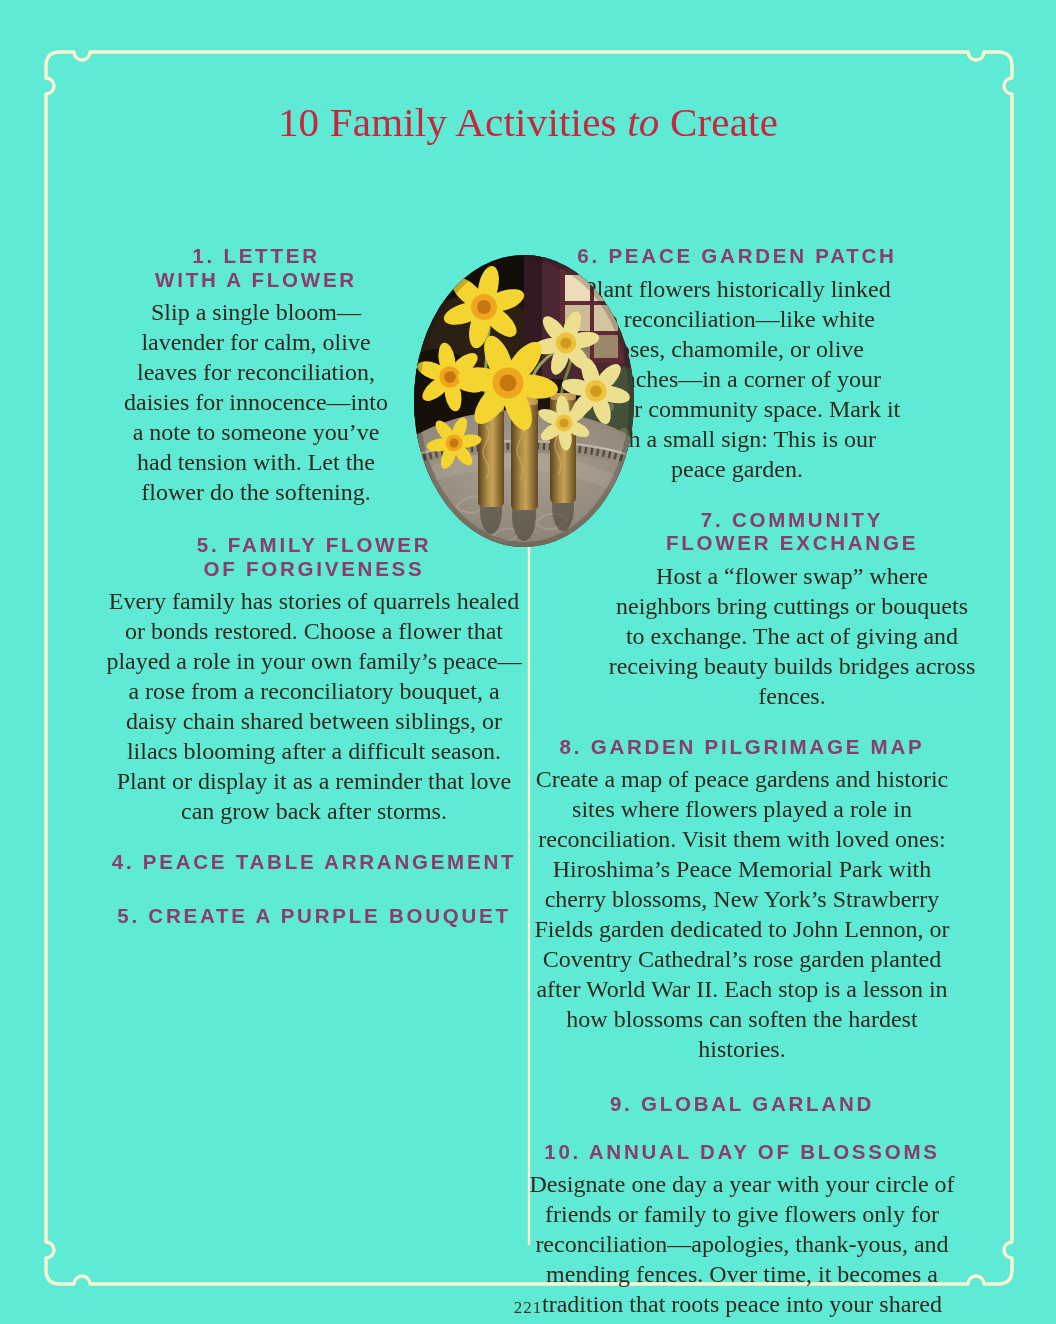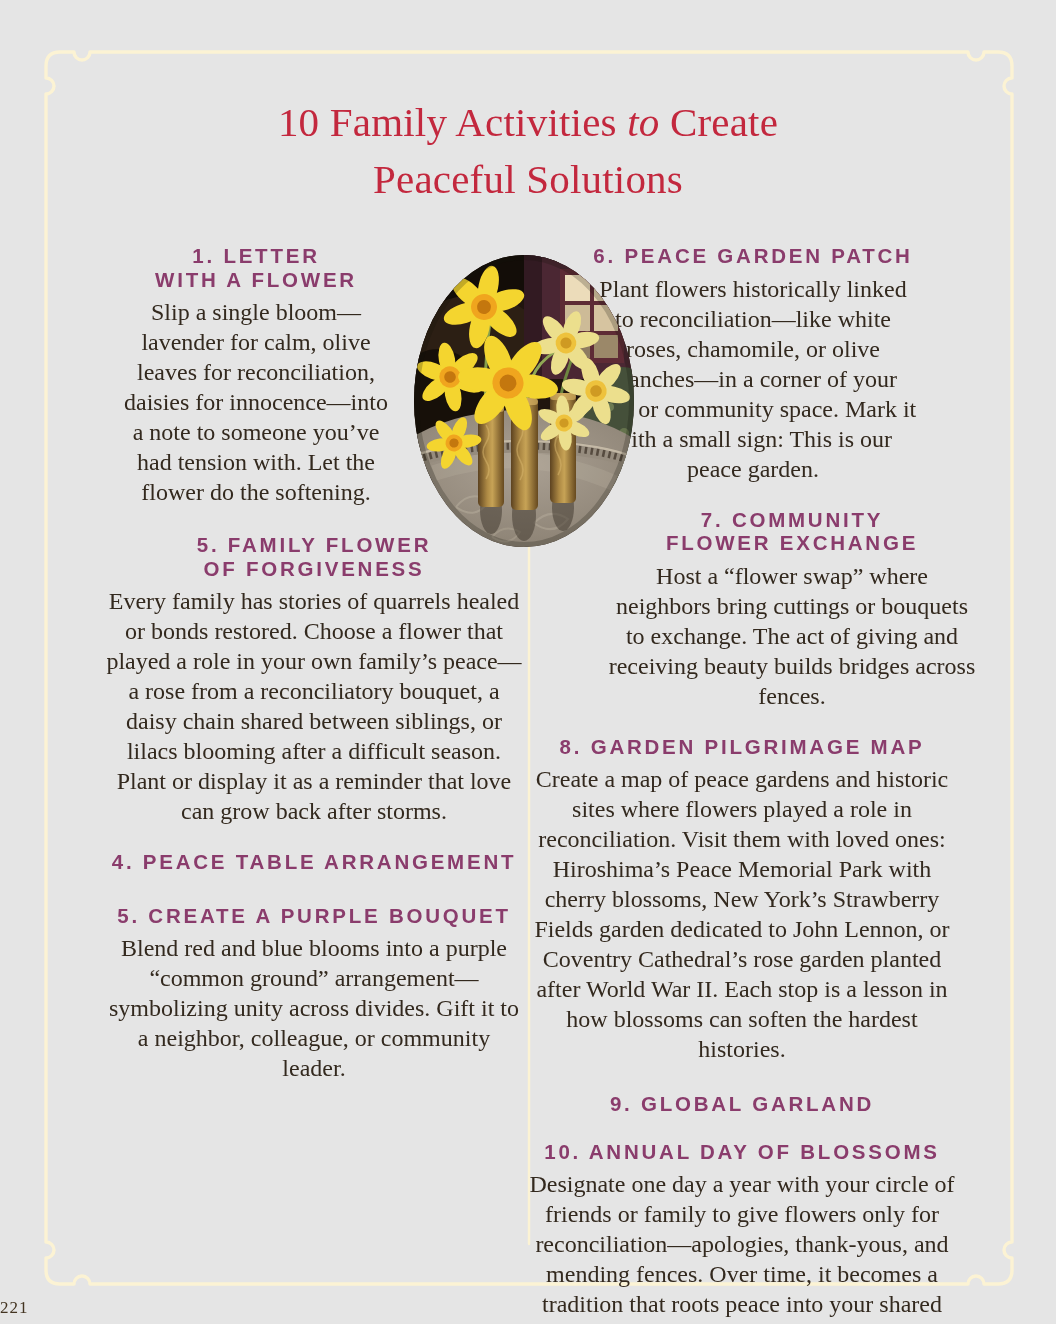--- a/index.html
+++ b/index.html
@@ -1,19 +1,19 @@
 <!DOCTYPE html>
 <html><head>
 <meta charset="utf-8">
 <style>
   html,body{margin:0;padding:0;background:#fbe4a9;}
   .page{
     position:relative;
     width:1056px;height:1324px;
-    background:#e5e5e5;
+    background:#5eead4;
     font-family:"Liberation Serif", serif;
     overflow:hidden;
   }
   .frame{position:absolute;left:0;top:0;pointer-events:none;}
   .page-title{
     position:absolute;top:94px;left:0;width:100%;
     margin:0;text-align:center;
     font-size:41px;line-height:57px;font-weight:400;
     color:#c3283e;letter-spacing:0.2px;
   }
@@ -36,47 +36,48 @@
     color:#33291e;margin:0 auto;
   }
   
   .col-left  .sec:nth-child(1){width:264px;margin:0 9px 26px 24px;}
   .col-left  .sec:nth-child(2){width:418px;margin:0 auto 24px;}
   .col-left  .sec:nth-child(3){width:428px;margin:0 auto 30px;}
   .col-left  .sec:nth-child(3) .sec-body{max-width:380px;}
   .col-left  .sec:nth-child(4){width:428px;margin:0 auto 30px;}
   .col-left  .sec:nth-child(4) .sec-body{max-width:420px;}
   .col-left  .sec:nth-child(5){width:380px;margin:0 auto 0;}
-  .col-right .sec:nth-child(1){width:330px;margin:0 0 24px 60px;}
+  .col-right .sec:nth-child(1){width:330px;margin:0 0 24px 44px;}
   .col-right .sec:nth-child(2){width:368px;margin:0 0 24px 80px;}
   .col-right .sec:nth-child(3){width:424px;margin:4px auto 28px;}
   .col-right .sec:nth-child(4){width:386px;margin:0 auto 24px;}
   .col-right .sec:nth-child(5){width:428px;margin:0 auto 0;}
   .photo{
     position:absolute;left:414px;top:255px;width:220px;height:292px;
   }
   .page-num{
     position:absolute;top:1298px;left:0;width:100%;
+    text-align:center;
     font-size:17px;letter-spacing:1px;color:#433421;
   }
 </style>
 </head>
 <body>
 
 <div class="page">
 
   <svg class="frame" width="1056" height="1324" viewBox="0 0 1056 1324">
     <path d="M 46,66 Q 46,52 60,52 L 74,52 A 8 8 0 0 0 90,52 L 968,52 A 8 8 0 0 0 984,52 L 998,52 Q 1012,52 1012,66
              L 1012,78 A 8 8 0 0 0 1012,94 L 1012,1242 A 8 8 0 0 0 1012,1258 L 1012,1270 Q 1012,1284 998,1284
              L 984,1284 A 8 8 0 0 0 968,1284 L 90,1284 A 8 8 0 0 0 74,1284 L 60,1284 Q 46,1284 46,1270
              L 46,1258 A 8 8 0 0 0 46,1242 L 46,94 A 8 8 0 0 0 46,78 Z" fill="none" stroke="#fcf3d4" stroke-width="3.4" stroke-linecap="round" stroke-linejoin="round"></path>
     <path d="M 529,268 L 529,1244" fill="none" stroke="#fcf3d4" stroke-width="2.4" stroke-linecap="round"></path>
   </svg>
 
-  <h1 class="page-title"><span><span>10 Family Activities </span><i>to</i><span> Create</span><br><span>Peaceful Solutions</span></span></h1>
+  <h1 class="page-title"><span><span>10 Family Activities </span><i>to</i><span> Create</span><br></span></h1>
 
   <div class="col col-left">
   <section class="sec">
     <h2 class="sec-heading">1. LETTER
 WITH A FLOWER</h2>
     <p class="sec-body"><span>Slip a single bloom—lavender for calm, olive leaves for reconciliation, daisies for innocence—into a note to someone you’ve had tension with. Let the flower do the softening.</span></p>
   </section>
 
   <section class="sec">
     <h2 class="sec-heading">5. FAMILY FLOWER
@@ -84,21 +85,20 @@
     <p class="sec-body"><span>Every family has stories of quarrels healed or bonds restored. Choose a flower that played a role in your own family’s peace—a rose from a reconciliatory bouquet, a daisy chain shared between siblings, or lilacs blooming after a difficult season. Plant or display it as a reminder that love can grow back after storms.</span></p>
   </section>
 
 
   <section class="sec">
     <h2 class="sec-heading">4. PEACE TABLE ARRANGEMENT</h2>
   </section>
 
   <section class="sec">
     <h2 class="sec-heading">5. CREATE A PURPLE BOUQUET</h2>
-    <p class="sec-body"><span>Blend red and blue blooms into a purple “common ground” arrangement—symbolizing unity across divides. Gift it to a neighbor, colleague, or community leader.</span></p>
   </section>
 </div>
   <div class="col col-right">
   <section class="sec">
     <h2 class="sec-heading">6. PEACE GARDEN PATCH</h2>
     <p class="sec-body"><span>Plant flowers historically linked to reconciliation—like white roses, chamomile, or olive branches—in a corner of your yard or community space. Mark it with a small sign: This is our peace garden.</span></p>
   </section>
 
   <section class="sec">
     <h2 class="sec-heading">7. COMMUNITY

